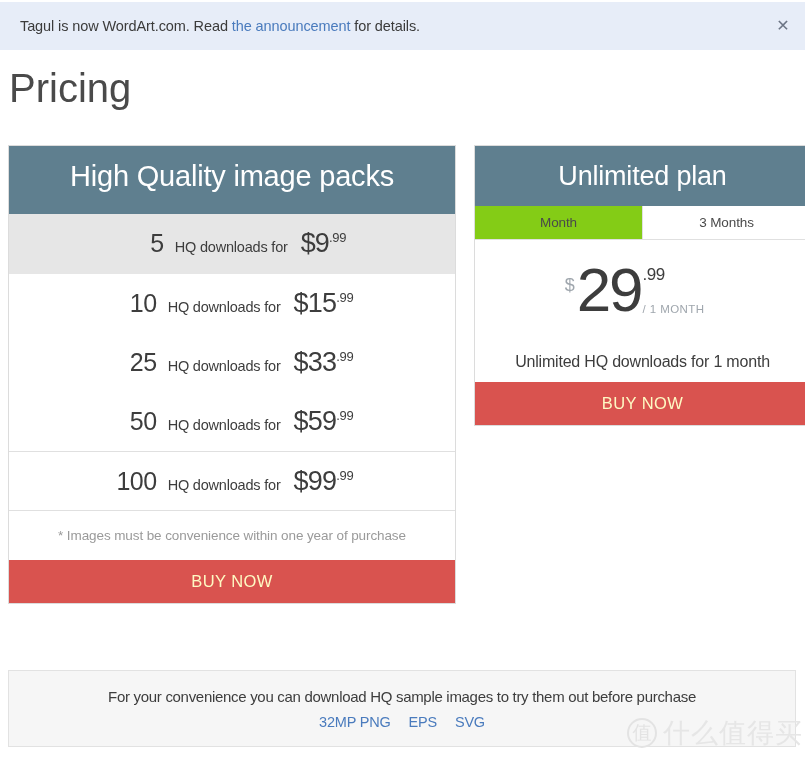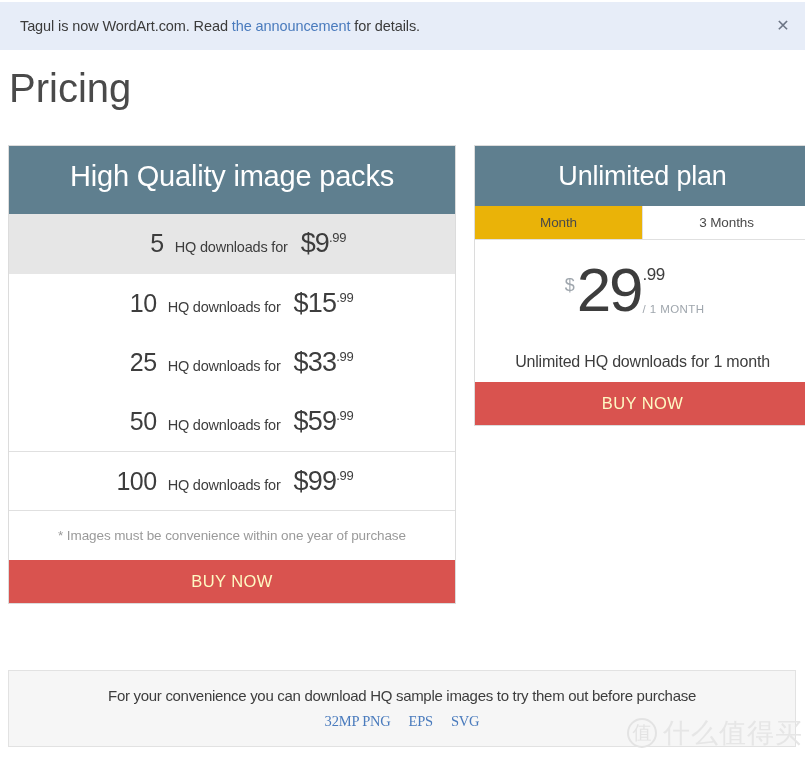--- a/index.html
+++ b/index.html
@@ -169,21 +169,21 @@
     justify-content: center;
     font-size: 13.5px;
     color: #4a4a4a;
     cursor: pointer;
     letter-spacing: -0.1px;
     background: #ffffff;
     border-right: 1px solid #e0e0e0;
   }
   .tab:last-child { border-right: none; }
   .tab.active {
-    background: #eab308;
+    background: #84cc16;
     border-right: 1px solid #e0e0e0;
   }
 
   .price-block {
     height: 101px;
     display: flex;
     align-items: center;
     justify-content: center;
     position: relative;
   }
@@ -256,21 +256,20 @@
   .footer-links {
     display: flex;
     gap: 18px;
   }
   .footer-link {
     font-size: 14.5px;
     color: #4a7bbd;
     text-decoration: none;
     cursor: pointer;
     letter-spacing: -0.2px;
-    font-family: Liberation Serif, serif;
   }
 
   
   .watermark {
     position: absolute;
     right: 2px; bottom: 8px;
     display: flex;
     align-items: center;
     gap: 6px;
     opacity: 1;

